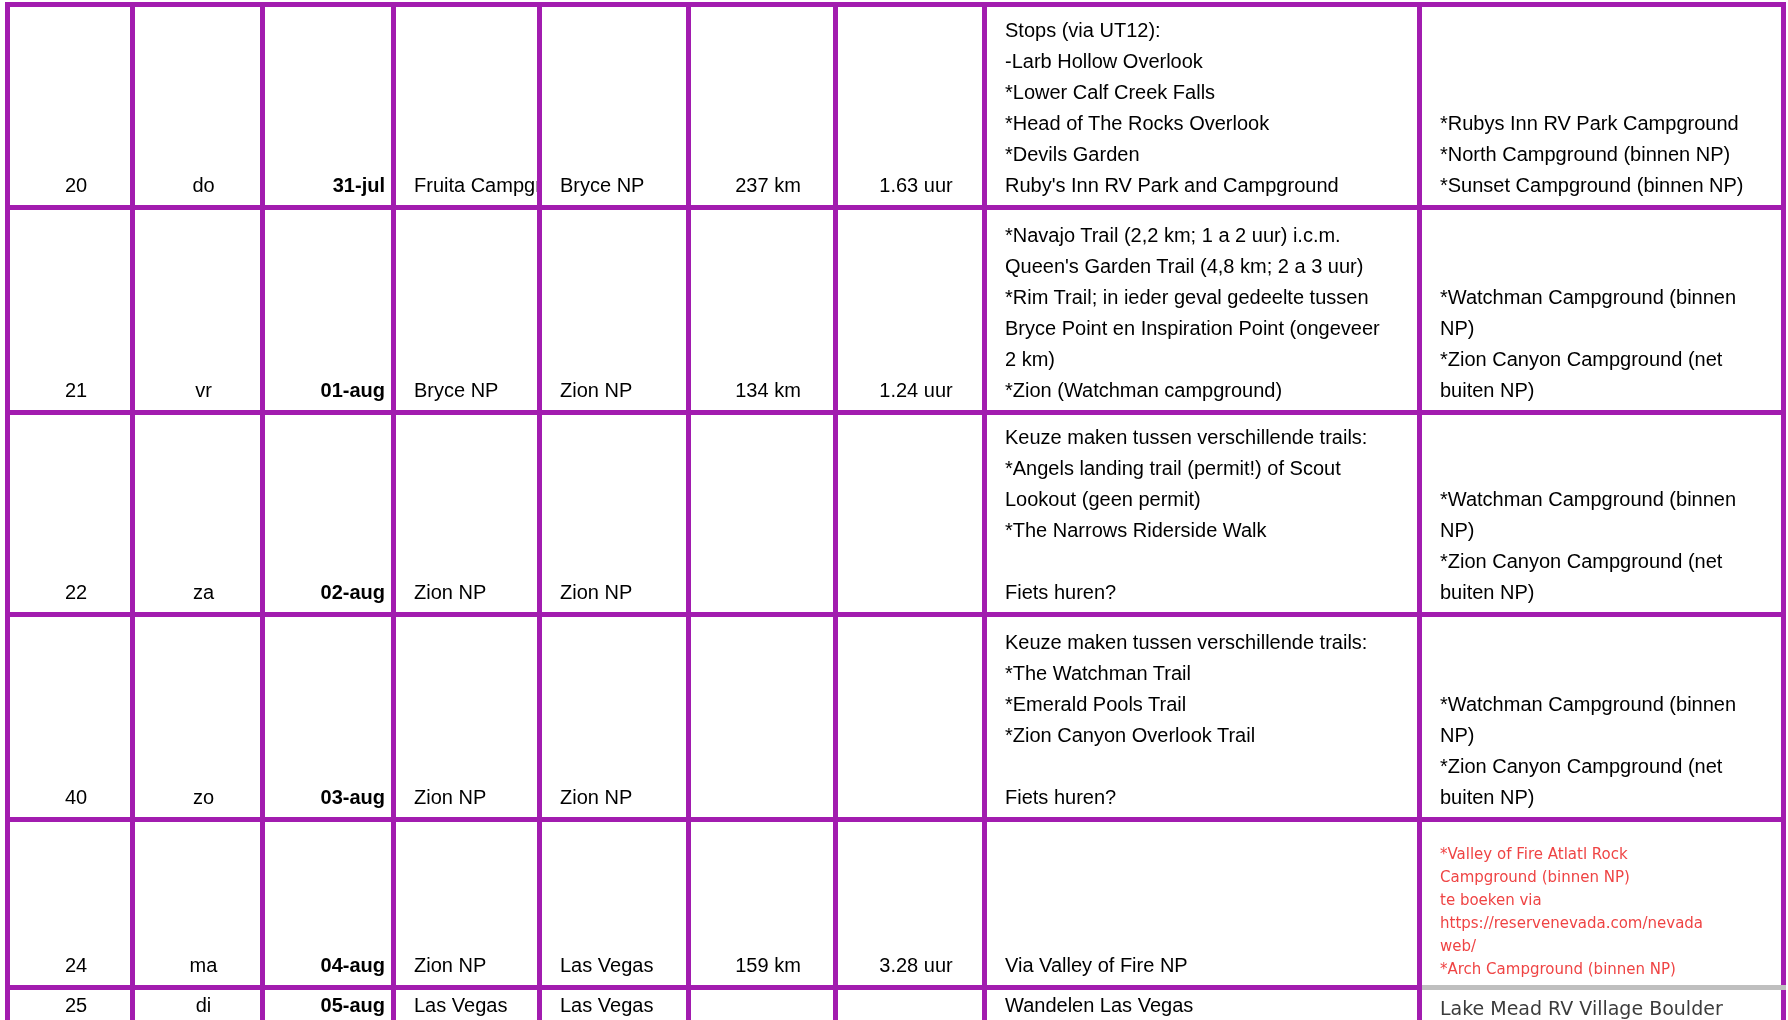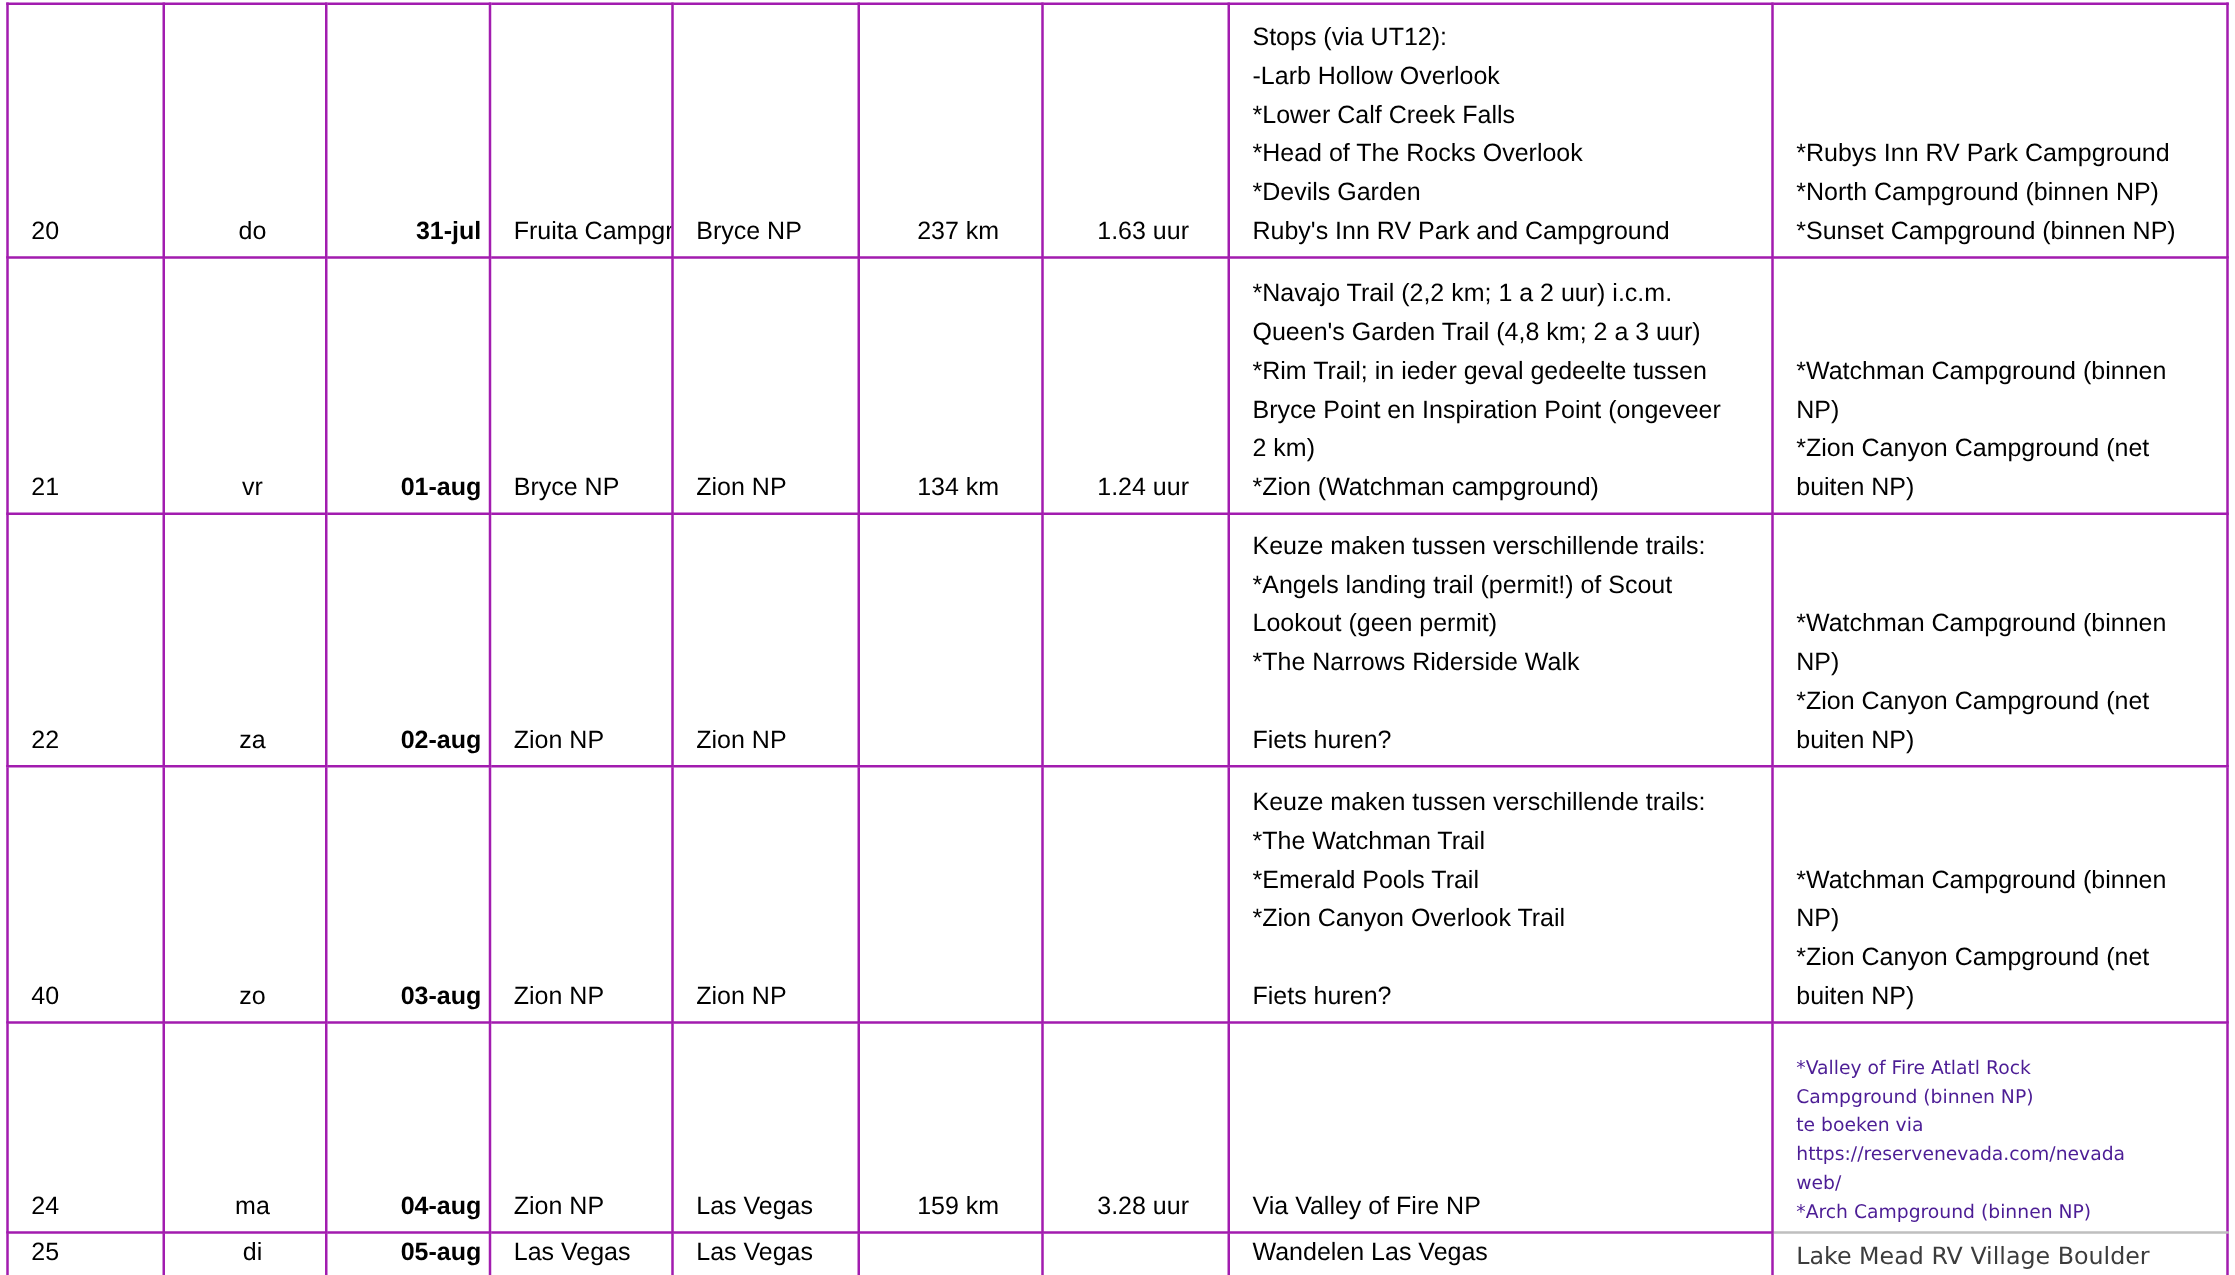--- a/index.html
+++ b/index.html
@@ -16,21 +16,21 @@
     font-family: "Liberation Sans", sans-serif;
     color: #000000;
   }
   table.grid {
     border-collapse: collapse;
     table-layout: fixed;
     margin: 2px 0 0 5px;
     width: 1776px;
   }
   table.grid td {
-    border: 2px solid #a21caf;
+    border: 5px solid #a21caf;
     box-sizing: border-box;
     vertical-align: bottom;
     padding: 0 6px 4px 18px;
     font-size: 20px;
     line-height: 31px;
     overflow: hidden;
     background: #ffffff;
   }
   
   col.c-num  { width: 125px; }
@@ -43,32 +43,32 @@
   col.c-act  { width: 435px; }
   col.c-camp { width: 364px; }
   
   tr.r20 { height: 203px; }
   tr.r21 { height: 205px; }
   tr.r22 { height: 202px; }
   tr.r23 { height: 205px; }
   tr.r24 { height: 168px; }
   tr.r25 { height: 36px;  }
   
-  td.num  { text-align: left; padding-right: 5px; white-space: nowrap; }
+  td.num  { text-align: center; padding-right: 5px; white-space: nowrap; }
   td.day  { text-align: center;  white-space: nowrap; }
   td.date { text-align: right; padding-right: 5px; white-space: nowrap; font-weight: bold; }
   td.from, td.to { text-align: left; white-space: nowrap; }
   td.dist, td.time { text-align: center; white-space: nowrap; }
   td.act, td.camp { text-align: left; white-space: pre; }
   
   tr.r24 td.camp {
     font-family: "DejaVu Sans", sans-serif;
     font-size: 15px;
     line-height: 23px;
-    color: #4c1d95;
+    color: #ef4444;
     border-bottom-color: #bfbfbf;
   }
   
   tr.r25 td.camp {
     font-family: "DejaVu Sans", sans-serif;
     font-size: 19px;
     line-height: 25px;
     color: #3c3c3c;
   }
   

